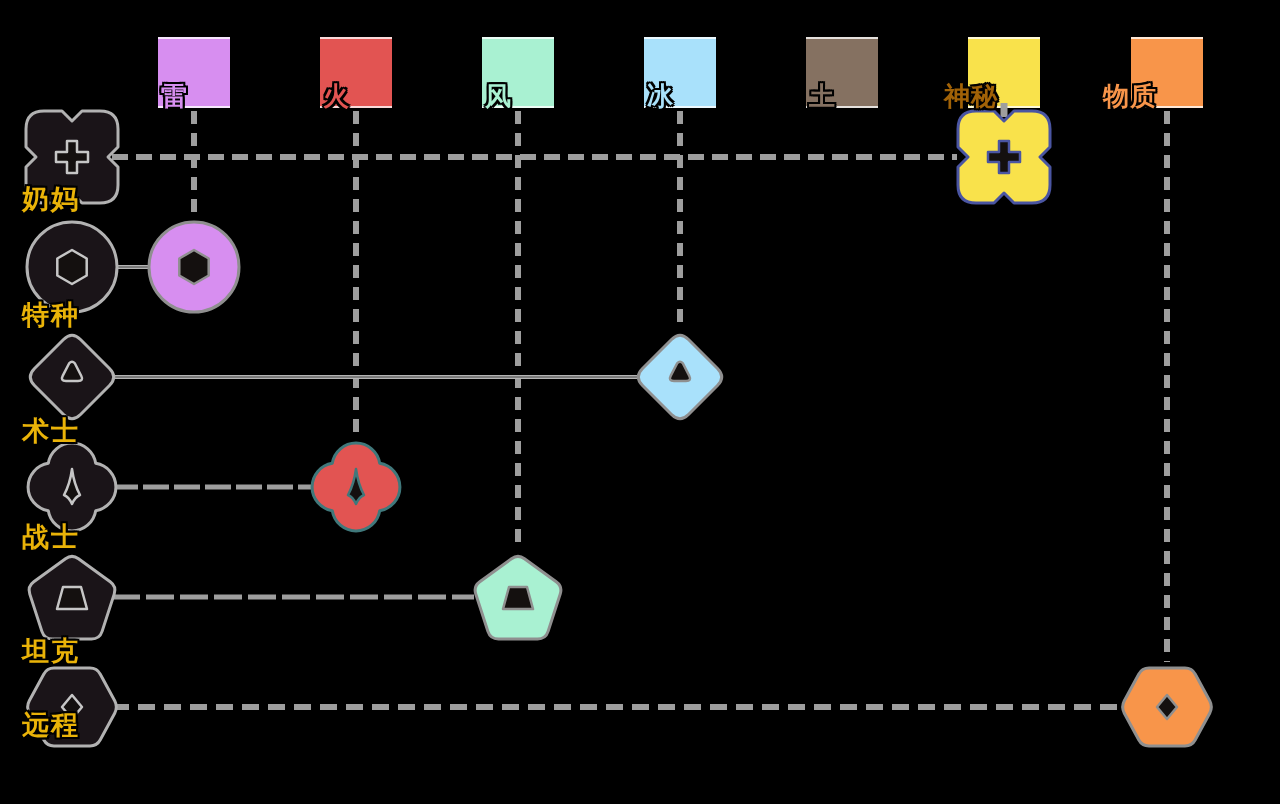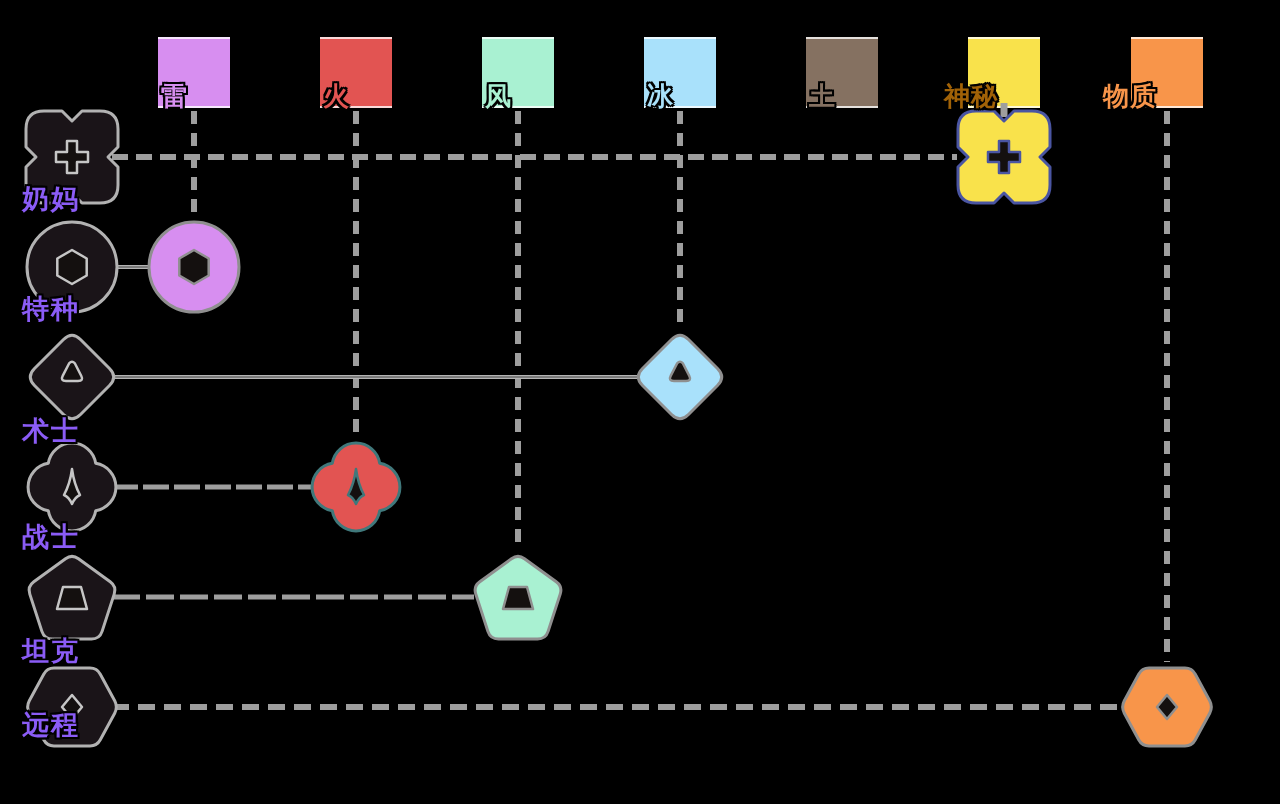--- a/index.html
+++ b/index.html
@@ -14,21 +14,21 @@
   }
   svg.layer{position:absolute;left:0;top:0;}
   .outer{fill:var(--f,#1a1418);stroke:var(--s,#b2b2b2);stroke-width:3;stroke-linejoin:round;}
   .hole{fill:#14100f;stroke:var(--hs,#c6c6c6);stroke-width:2.5;stroke-linejoin:round;}
   .clabel{
     position:absolute;top:82px;width:96px;height:28px;text-align:right;
     font-size:26px;font-weight:bold;letter-spacing:1px;line-height:28px;
     text-shadow:0 2px #000,0 -2px #000,2px 0 #000,-2px 0 #000,2px 2px #000,-2px -2px #000,2px -2px #000,-2px 2px #000;
   }
   .rlabel{
-    position:absolute;left:22px;width:120px;height:30px;color:#8b5cf6;
+    position:absolute;left:22px;width:120px;height:30px;color:#eab308;
     font-size:27px;font-weight:bold;letter-spacing:2px;line-height:30px;
     text-shadow:0 2px #000,0 -2px #000,2px 0 #000,-2px 0 #000,2px 2px #000,-2px -2px #000,2px -2px #000,-2px 2px #000;
   }
 </style>
 </head>
 <body>
 
 <div class="stage">
 
   <div class="sq" style="left: 158px; background: rgb(215, 142, 240);"></div>
@@ -100,19 +100,19 @@
 
   <div class="clabel" style="left: 92px; color: rgb(215, 142, 240);">雷</div>
   <div class="clabel" style="left: 254px; color: rgb(226, 84, 82);">火</div>
   <div class="clabel" style="left: 416px; color: rgb(169, 241, 210);">风</div>
   <div class="clabel" style="left: 578px; color: rgb(169, 225, 251);">冰</div>
   <div class="clabel" style="left: 740px; color: rgb(133, 113, 97);">土</div>
   <div class="clabel" style="left: 902px; color: #a16207;">神秘</div>
   <div class="clabel" style="left: 1061px; color: rgb(248, 149, 74);">物质</div>
 
   <div class="rlabel" style="top:184px">奶妈</div>
-  <div class="rlabel" style="top:294px">特种</div>
+  <div class="rlabel" style="top:300px">特种</div>
   <div class="rlabel" style="top:416px">术士</div>
   <div class="rlabel" style="top:522px">战士</div>
   <div class="rlabel" style="top:636px">坦克</div>
   <div class="rlabel" style="top:710px">远程</div>
 
 </div>
 
 </body></html>

